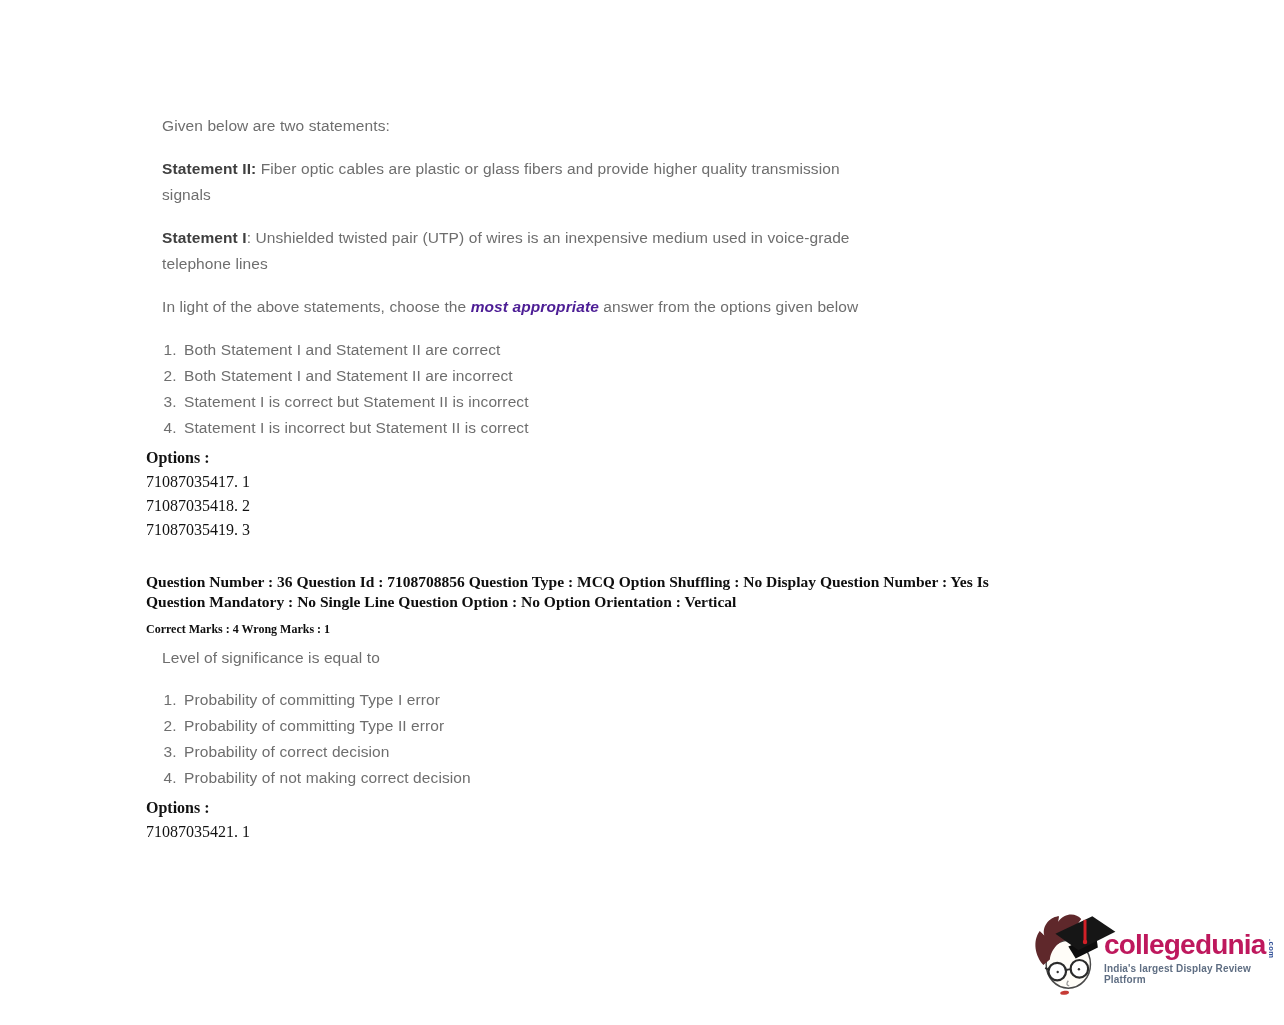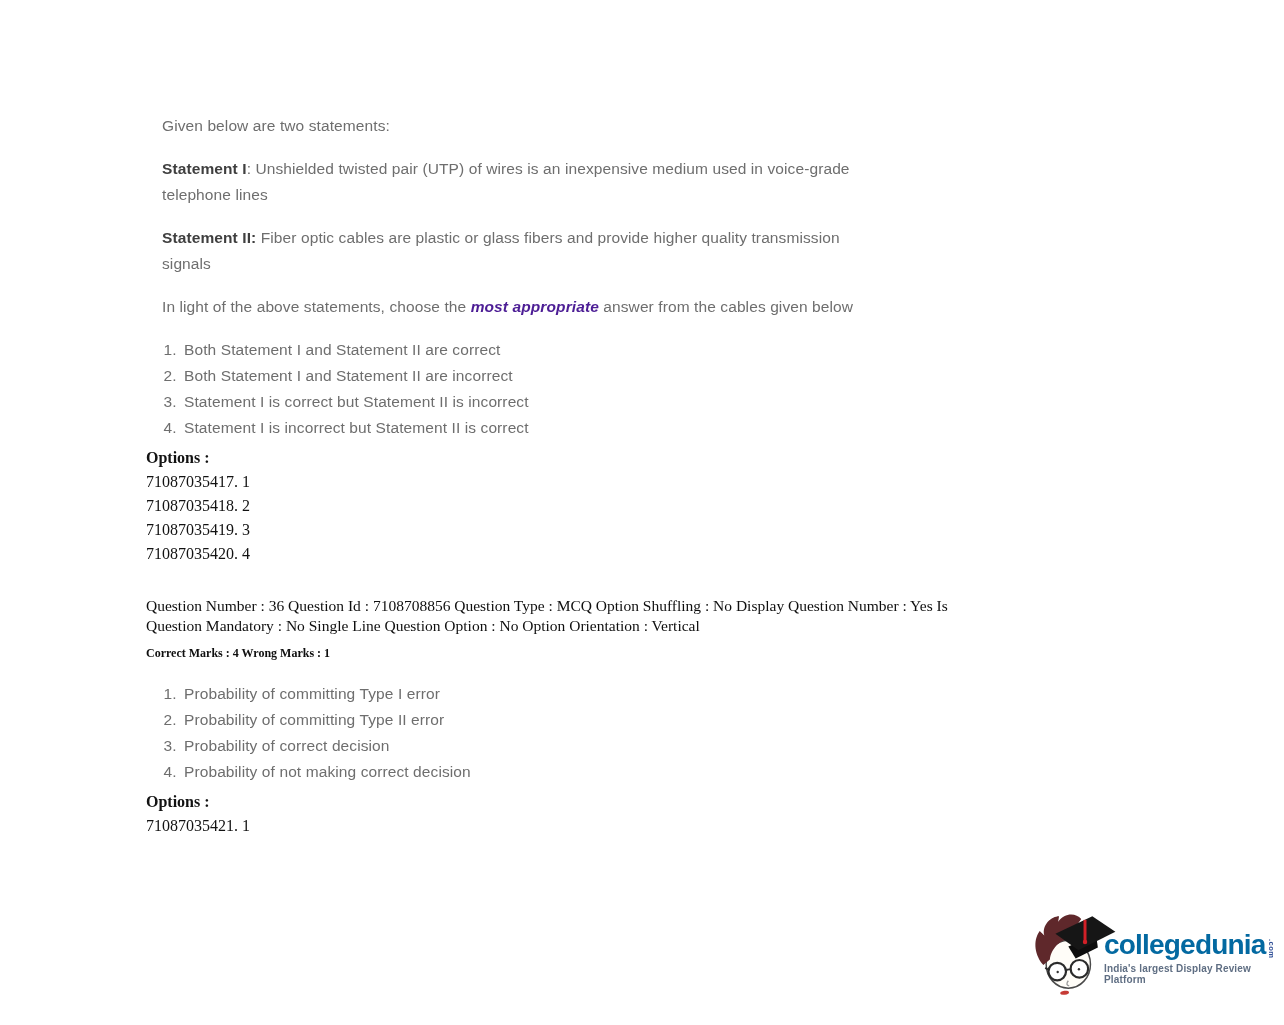--- a/index.html
+++ b/index.html
@@ -53,21 +53,21 @@
     line-height: 24px;
   }
   .options-label { font-weight: 700; }
 
   .meta {
     width: 958px;
     margin-top: 30px;
   }
   .meta-line {
     font-family: "Liberation Serif", "DejaVu Serif", serif;
-    font-weight: 400;
+    font-weight: 700;
     color: #0f0f0f;
     font-size: 15.5px;
     line-height: 19.5px;
   }
   .meta-marks {
     font-family: "Liberation Serif", "DejaVu Serif", serif;
     font-weight: 700;
     color: #0f0f0f;
     font-size: 12px;
     line-height: 24px;
@@ -86,21 +86,21 @@
   .logo svg { flex: 0 0 auto; }
   .logo-text {
     margin-left: -14px;
     padding-top: 24px;
   }
   .brand-row { display: flex; align-items: flex-start; }
   .brand {
     font-size: 28px;
     font-weight: 700;
     letter-spacing: -0.8px;
-    color: #0369a1;
+    color: #be185d;
     line-height: 30px;
   }
   .brand-suffix {
     writing-mode: vertical-rl;
     font-size: 7.5px;
     font-weight: 700;
     color: #2e4e96;
     letter-spacing: 0.5px;
     margin-left: 1px;
     padding-top: 9px;
@@ -114,47 +114,47 @@
   }
 </style>
 </head>
 <body>
 
 <div class="content">
 
   <section>
     <p class="t-sans">Given below are two statements:</p>
 
+    <p class="t-sans"><span class="lbl">Statement II:</span><span> Fiber optic cables are plastic or glass fibers and provide higher quality transmission signals</span></p>
+
     <p class="t-sans"><span class="lbl">Statement I</span><span>: Unshielded twisted pair (UTP) of wires is an inexpensive medium used in voice-grade telephone lines</span></p>
 
-    <p class="t-sans"><span class="lbl">Statement II:</span><span> Fiber optic cables are plastic or glass fibers and provide higher quality transmission signals</span></p>
-
-    <p class="t-sans"><span>In light of the above statements, choose the </span><span class="emph">most appropriate</span><span> answer from the cables given below</span></p>
+    <p class="t-sans"><span>In light of the above statements, choose the </span><span class="emph">most appropriate</span><span> answer from the options given below</span></p>
 
     <ol class="choice-list t-sans">
       <li>Both Statement I and Statement II are correct</li>
       <li>Both Statement I and Statement II are incorrect</li>
       <li>Statement I is correct but Statement II is incorrect</li>
       <li>Statement I is incorrect but Statement II is correct</li>
     </ol>
 
     <div class="t-serif options-label">Options :</div>
     <div class="t-serif">71087035417. 1</div>
     <div class="t-serif">71087035418. 2</div>
     <div class="t-serif">71087035419. 3</div>
-    <div class="t-serif">71087035420. 4</div>
   </section>
 
   <section>
     <div class="meta">
       <div class="meta-line">Question Number : 36 Question Id : 7108708856 Question Type : MCQ Option Shuffling : No Display Question Number : Yes Is</div>
       <div class="meta-line">Question Mandatory : No Single Line Question Option : No Option Orientation : Vertical</div>
       <div class="meta-marks">Correct Marks : 4 Wrong Marks : 1</div>
     </div>
 
+    <p class="t-sans q2-text">Level of significance is equal to</p>
 
     <ol class="choice-list t-sans">
       <li>Probability of committing Type I error</li>
       <li>Probability of committing Type II error</li>
       <li>Probability of correct decision</li>
       <li>Probability of not making correct decision</li>
     </ol>
 
     <div class="t-serif options-label">Options :</div>
     <div class="t-serif">71087035421. 1</div>

